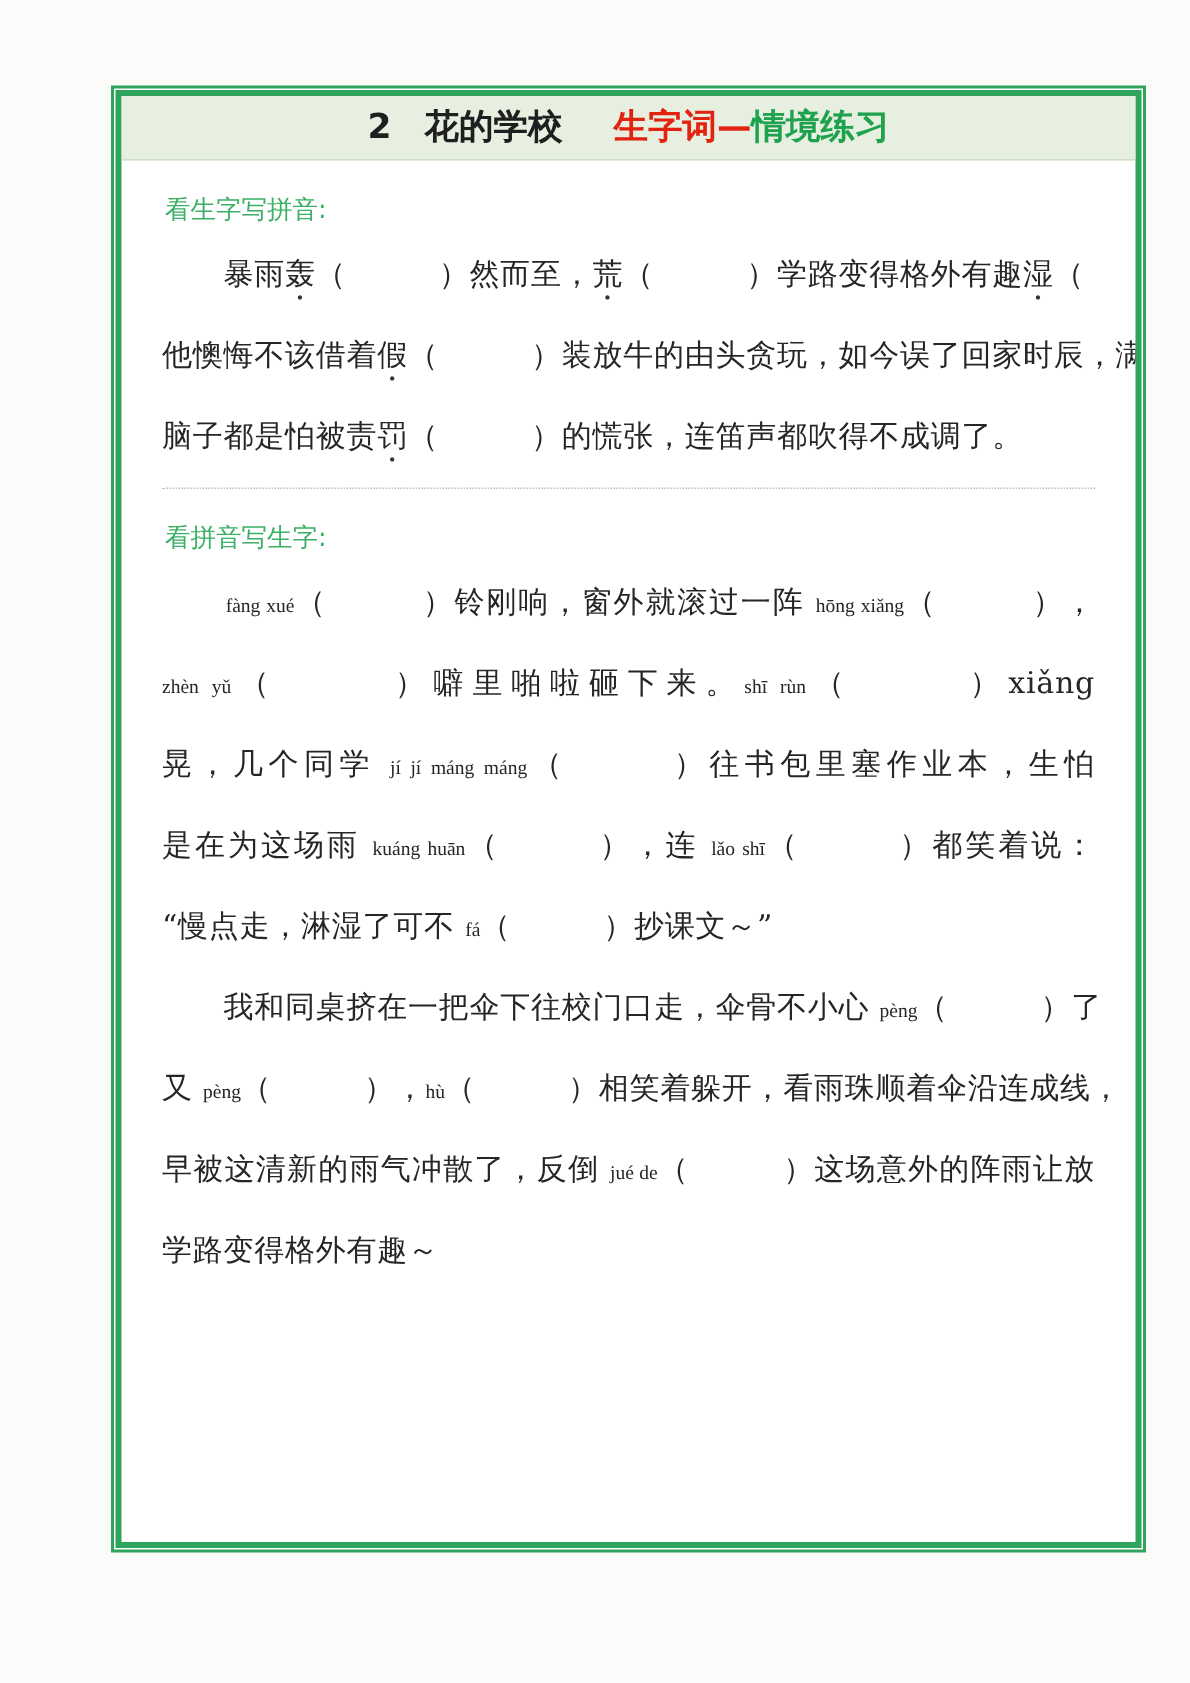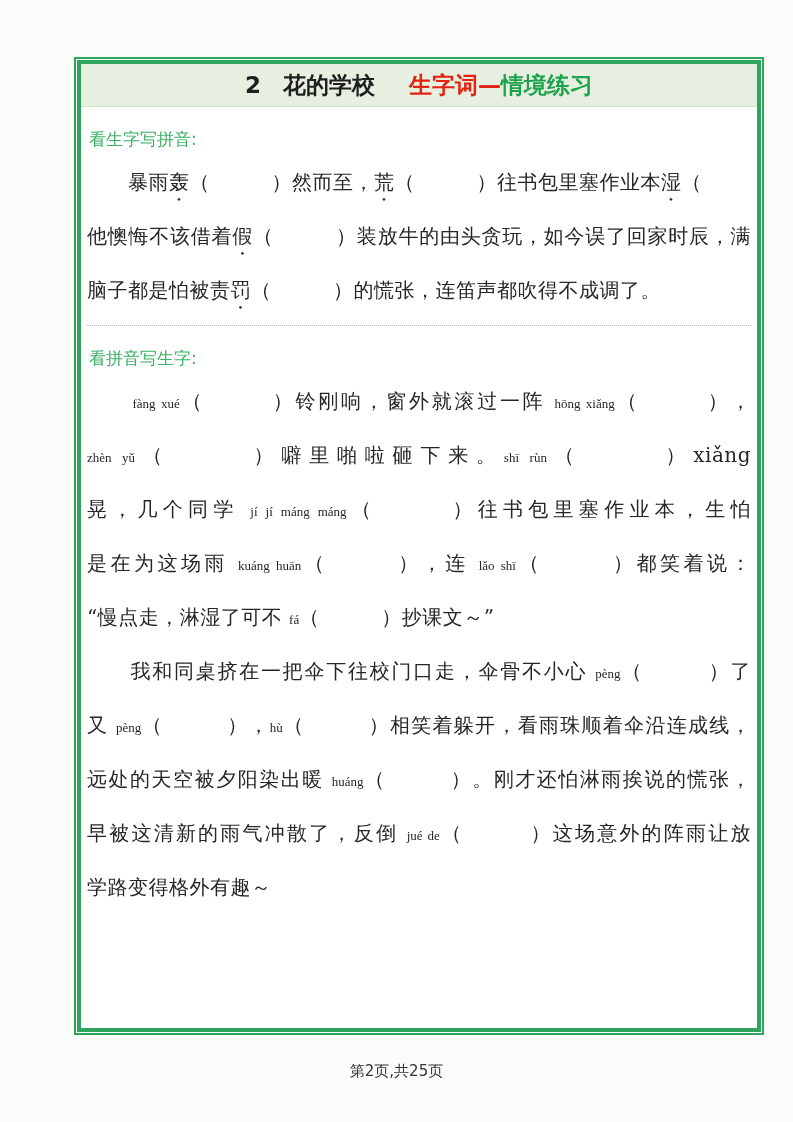--- a/index.html
+++ b/index.html
@@ -38,21 +38,21 @@
     text-align:center;
     font-family:"DejaVu Sans", sans-serif;
     font-size:23px;
     color:#1f1f1f;
     white-space:nowrap;
   }
   .band .t-num{font-weight:600;margin-right:22px;}
   .band .t-name{font-weight:600;margin-right:34px;}
   .band .t-red{font-weight:800;color:var(--title-red);}
   .band .t-green{font-weight:800;color:var(--title-green);}
-  .content{padding:0 6px;}
+  .content{padding:0 27px;}
   .sec-label{
     font-family:"DejaVu Sans", sans-serif;
     font-size:17px;
     color:var(--label-green);
     margin:21px 0 4px 2px;
   }
   .line{
     font-size:20px;
     line-height:54px;
     height:54px;
@@ -91,35 +91,33 @@
 
 <div class="page">
   <div class="frame-outer">
     <div class="frame-inner">
       <div class="band">
         <span class="t-num">2</span><span class="t-name">花的学校</span><span class="t-red">生字词—</span><span class="t-green">情境练习</span>
       </div>
       <div class="content">
           <div>
             <div class="sec-label">看生字写拼音:</div>
-            <div class="line just"><span>　　暴雨</span><span class="dot">轰</span><span>（　　　）然而至，</span><span class="dot">荒</span><span>（　　　）往书包里塞作业本</span><span class="dot">湿</span><span>（　　　）。</span></div>
+            <div class="line just"><span>　　暴雨</span><span class="dot">轰</span><span>（　　　）然而至，</span><span class="dot">荒</span><span>（　　　）学路变得格外有趣</span><span class="dot">湿</span><span>（　　　）。</span></div>
             <div class="line just"><span>他懊悔不该借着</span><span class="dot">假</span><span>（　　　）装放牛的由头贪玩，如今误了回家时辰，满</span></div>
             <div class="line"><span>脑子都是怕被责</span><span class="dot">罚</span><span>（　　　）的慌张，连笛声都吹得不成调了。</span></div>
           </div>
           <div class="divider"></div>
           <div>
             <div class="sec-label">看拼音写生字:</div>
             <div class="line just"><span>　　</span><span class="py">fàng xué</span><span>（　　　）铃刚响，窗外就滚过一阵 </span><span class="py">hōng xiǎng</span><span>（　　　），</span></div>
             <div class="line just"><span class="py">zhèn yǔ</span><span>（　　　）噼里啪啦砸下来。</span><span class="py">shī rùn</span><span>（　　　）xiǎng</span></div>
             <div class="line just"><span>晃，几个同学 </span><span class="py">jí jí máng máng</span><span>（　　　）往书包里塞作业本，生怕</span></div>
             <div class="line just"><span>是在为这场雨 </span><span class="py">kuáng huān</span><span>（　　　），连 </span><span class="py">lǎo shī</span><span>（　　　）都笑着说：</span></div>
             <div class="line"><span>“慢点走，淋湿了可不 </span><span class="py">fá</span><span>（　　　）抄课文～”</span></div>
             <div class="line just"><span>　　我和同桌挤在一把伞下往校门口走，伞骨不小心 </span><span class="py">pèng</span><span>（　　　）了</span></div>
             <div class="line just"><span>又 </span><span class="py">pèng</span><span>（　　　），</span><span class="py">hù</span><span>（　　　）相笑着躲开，看雨珠顺着伞沿连成线，</span></div>
-            <div class="line just"><span>远处的天空被夕阳染出暖 </span><span class="py">huáng</span><span>（　　　）。刚才还怕淋雨挨说的慌张，</span></div>
             <div class="line just"><span>早被这清新的雨气冲散了，反倒 </span><span class="py">jué de</span><span>（　　　）这场意外的阵雨让放</span></div>
             <div class="line"><span>学路变得格外有趣～</span></div>
           </div>
         </div>
     </div>
   </div>
-  <div class="footer">第2页,共25页</div>
 </div>
 
 </body></html>

